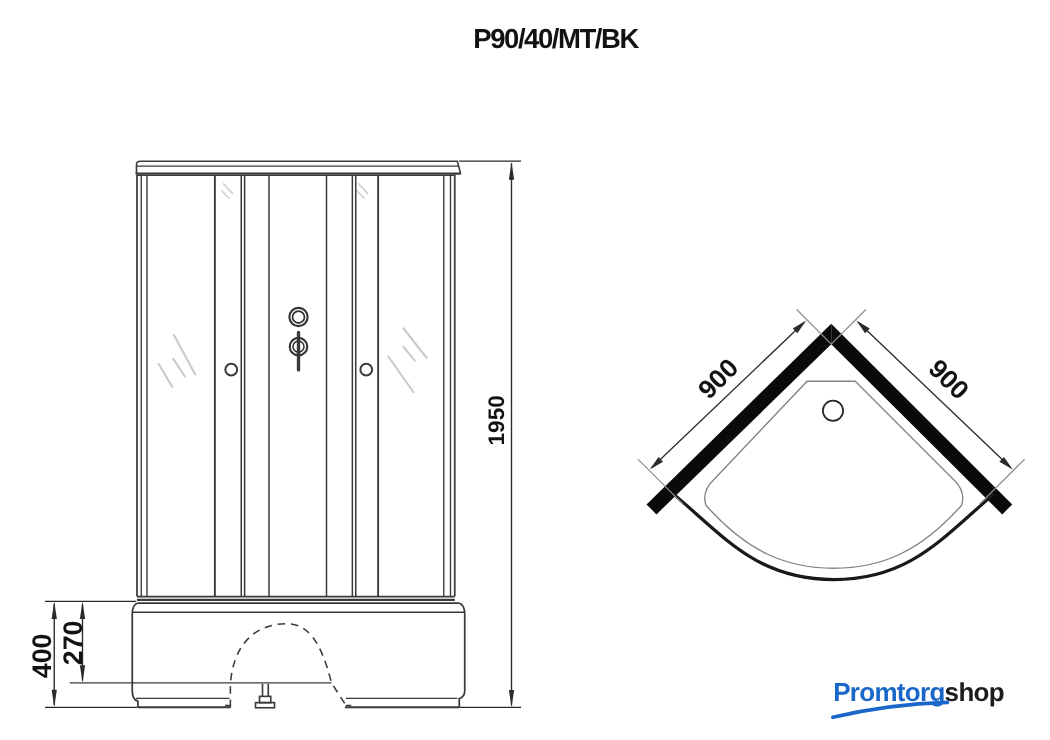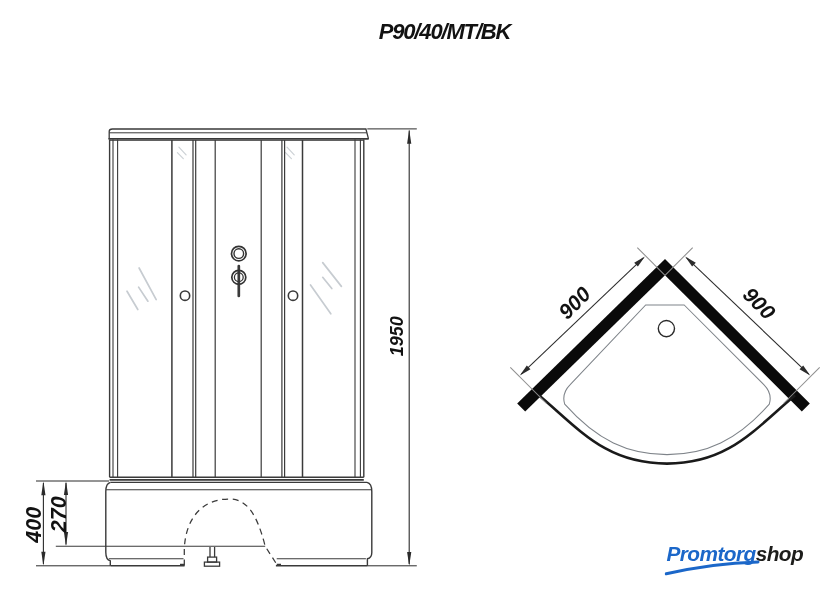--- a/index.html
+++ b/index.html
@@ -1,17 +1,17 @@
 <!DOCTYPE html>
 <html><head>
 <meta charset="utf-8">
 <style>
   html,body{margin:0;padding:0;background:#ffffff;}
   .page{position:relative;width:840px;height:592px;background:#86efac;overflow:hidden;
-        font-family:"Liberation Sans", sans-serif;font-style:italic;}
+        font-family:"Liberation Sans", sans-serif;}
 </style>
 </head>
 <body>
 <div class="page">
 <svg width="840" height="592" viewBox="0 0 840 592">
 
 <rect x="0" y="0" width="840" height="592" fill="#ffffff"></rect>
 
 <text x="444.5" y="38.7" font-size="22" font-weight="bold" letter-spacing="-1.15" fill="#121212" text-anchor="middle">P90/40/MT/BK</text>
 

